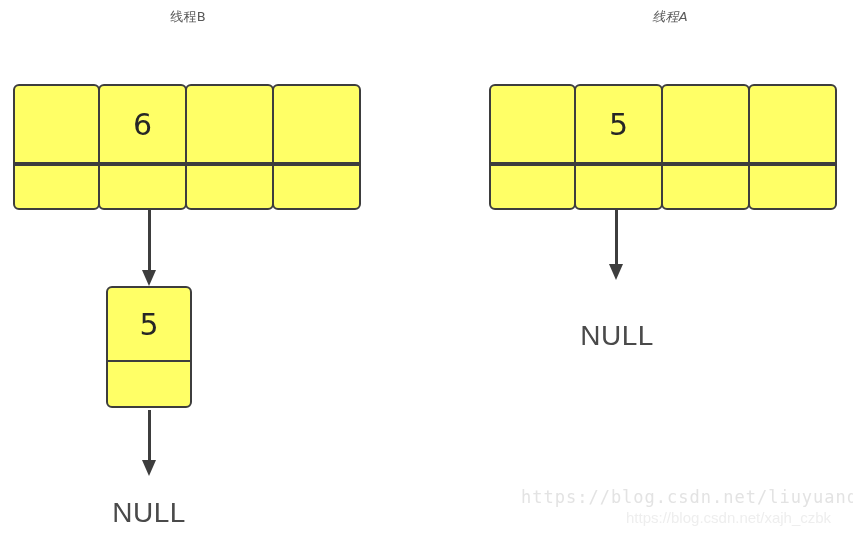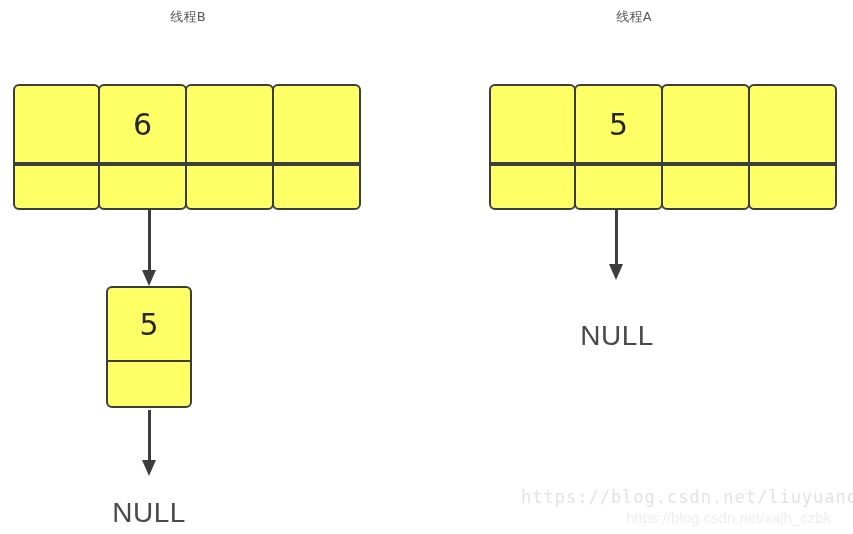--- a/index.html
+++ b/index.html
@@ -28,21 +28,21 @@
   .group-title {
     position: absolute;
     font-size: 13px;
     color: #5a5a5a;
     letter-spacing: 0.2px;
     white-space: nowrap;
     text-align: center;
     font-family: "DejaVu Sans", "Liberation Sans", sans-serif;
   }
   #title-thread-b { left: 0px;   top: 8px;  width: 376px; }
-  #title-thread-a { left: 454px; top: 8px;  width: 360px; }
+  #title-thread-a { left: 490px; top: 8px;  width: 360px; font-style: italic; }
 
   
   .bucket-table {
     position: absolute;
     display: flex;
     flex-direction: row;
   }
   .bucket {
     display: flex;
     flex-direction: column;

